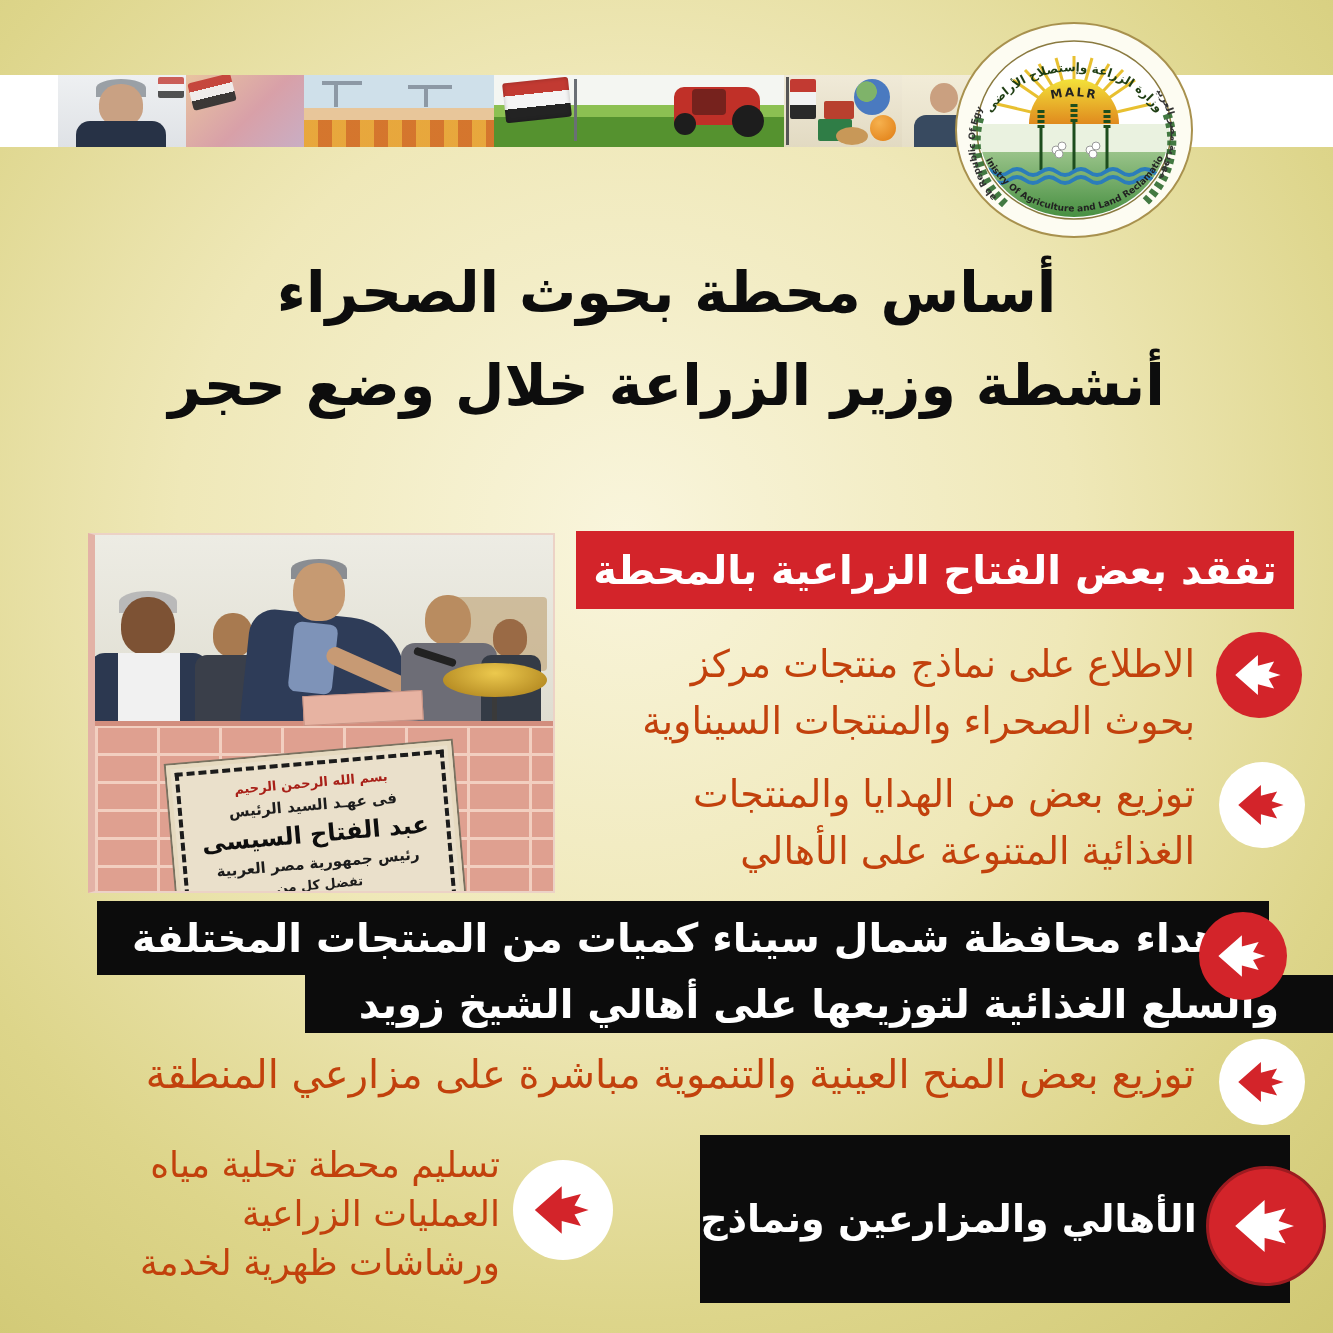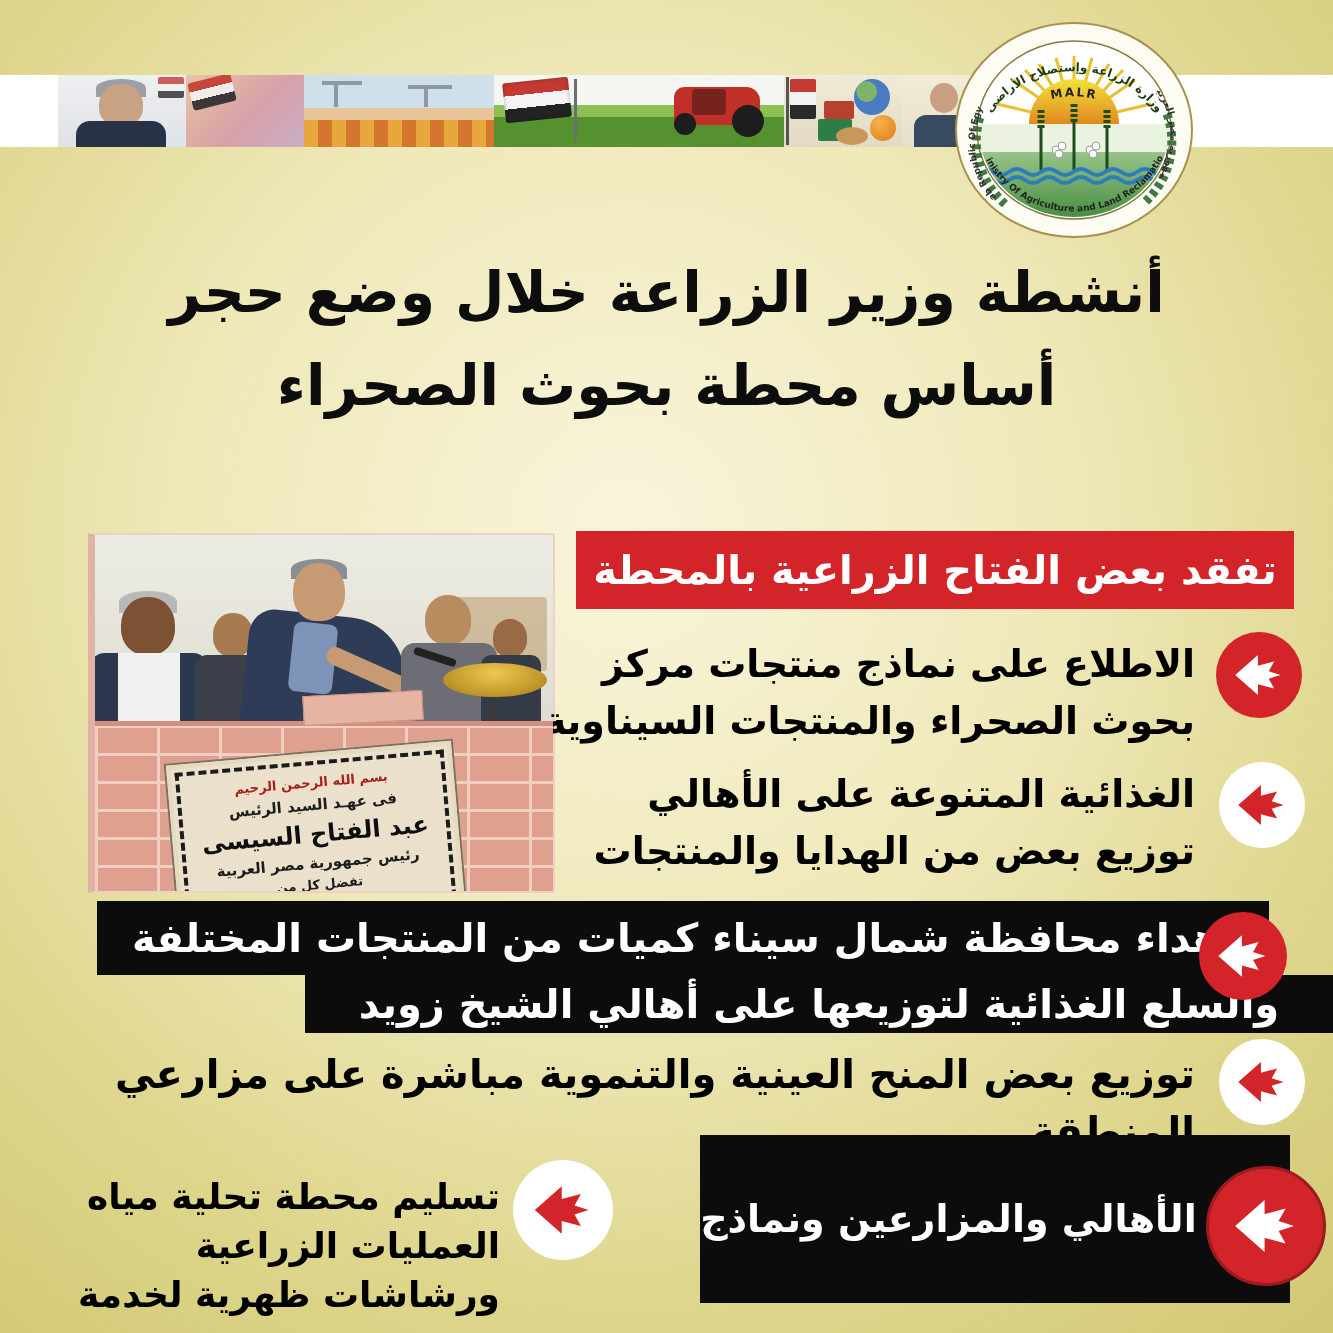--- a/index.html
+++ b/index.html
@@ -96,36 +96,36 @@
   .pl-2{color:#0e0e0e;font-weight:bold;font-size:24px;line-height:34px;}
   .pl-3{color:#1c1c1c;font-weight:bold;font-size:15px;line-height:24px;}
   .pl-4{color:#1c1c1c;font-weight:bold;font-size:13px;line-height:20px;}
 
   
   .circle{border-radius:50%;display:flex;align-items:center;justify-content:center;z-index:5;}
   .c-red{background:#d3242a;}
   .c-white{background:#ffffff;}
   .arrow-w{fill:#ffffff;}
   .arrow-r{fill:#d3242a;}
-  .btext{direction:rtl;text-align:right;color:#000000;font-weight:bold;font-size:38px;line-height:57px;letter-spacing:-1px;}
+  .btext{direction:rtl;text-align:right;color:#c2410c;font-weight:normal;font-size:38px;line-height:57px;letter-spacing:-1px;}
   .b1c{left:1216px;top:632px;width:86px;height:86px;}
   .b1t{right:138px;top:636px;}
   .b2c{left:1219px;top:762px;width:86px;height:86px;}
   .b2t{right:138px;top:766px;}
 
   .bb-row{background:#0c0c0c;color:#fff;display:flex;align-items:center;justify-content:center;
     direction:rtl;font-weight:bold;font-size:40px;letter-spacing:-1px;}
   .bb1{left:97px;top:901px;width:1172px;height:74px;}
   .bb2{left:305px;top:975px;width:1028px;height:58px;}
   .bbc{left:1199px;top:912px;width:88px;height:88px;}
 
   .b4t{right:138px;top:1046px;font-size:40px;text-align:right;}
   .b4c{left:1219px;top:1039px;width:86px;height:86px;}
 
-  .b5t{right:833px;top:1140px;font-size:36px;line-height:49px;text-align:right;margin-top:32px;}
+  .b5t{right:833px;top:1140px;font-size:36px;line-height:49px;text-align:right;}
   .b5c{left:513px;top:1160px;width:100px;height:100px;}
 
   .b6box{left:700px;top:1135px;width:590px;height:168px;background:#0c0c0c;color:#fff;direction:rtl;
     text-align:center;font-weight:bold;font-size:38px;line-height:54px;display:flex;flex-direction:column;
     justify-content:center;letter-spacing:-1px;z-index:4;}
   .b6c{left:1206px;top:1166px;width:114px;height:114px;border:3px solid #9c1b20;}
 </style>
 </head>
 <body>
 
@@ -251,22 +251,22 @@
     <text font-size="10" font-weight="bold" fill="#333">
       <textPath href="#arcRight" startOffset="50%" text-anchor="middle">جمهورية مصر العربية</textPath>
     </text>
     <text font-size="9" font-weight="bold" fill="#222">
       <textPath href="#arcBottom" startOffset="50%" text-anchor="middle">Ministry Of Agriculture and Land Reclamation</textPath>
     </text>
   </svg>
 </div>
 
 <div class="abs headline">
+  <div class="h12">أساس محطة بحوث الصحراء</div>
   <div class="h12">أنشطة وزير الزراعة خلال وضع حجر</div>
-  <div class="h12">أساس محطة بحوث الصحراء</div>
 </div>
 
 <div class="abs red-banner">
   <span>تفقد بعض الفتاح الزراعية بالمحطة</span>
 </div>
 
 <div class="abs photo">
   <div class="abs ph-bldg"></div>
   <div class="abs p1-hair"></div>
   <div class="abs head p1-head"></div>
@@ -307,22 +307,22 @@
   <div>الاطلاع على نماذج منتجات مركز</div>
   <div>بحوث الصحراء والمنتجات السيناوية</div>
 </div>
 
 <div class="abs circle c-white b2c">
   <svg width="54" height="54" viewBox="0 0 100 100">
     <path class="arrow-r" d="M 6 50 L 48 13 L 48 33 L 78 25 L 68 43 L 90 50 L 68 57 L 78 75 L 48 67 L 48 87 Z"></path>
   </svg>
 </div>
 <div class="abs btext b2t">
+  <div>توزيع بعض من الهدايا والمنتجات</div>
   <div>الغذائية المتنوعة على الأهالي</div>
-  <div>توزيع بعض من الهدايا والمنتجات</div>
 </div>
 
 <div class="abs bb-row bb1">
   <span>إهداء محافظة شمال سيناء كميات من المنتجات المختلفة</span>
 </div>
 <div class="abs bb-row bb2">
   <span>والسلع الغذائية لتوزيعها على أهالي الشيخ زويد</span>
 </div>
 <div class="abs circle c-red bbc">
   <svg width="56" height="56" viewBox="0 0 100 100">

